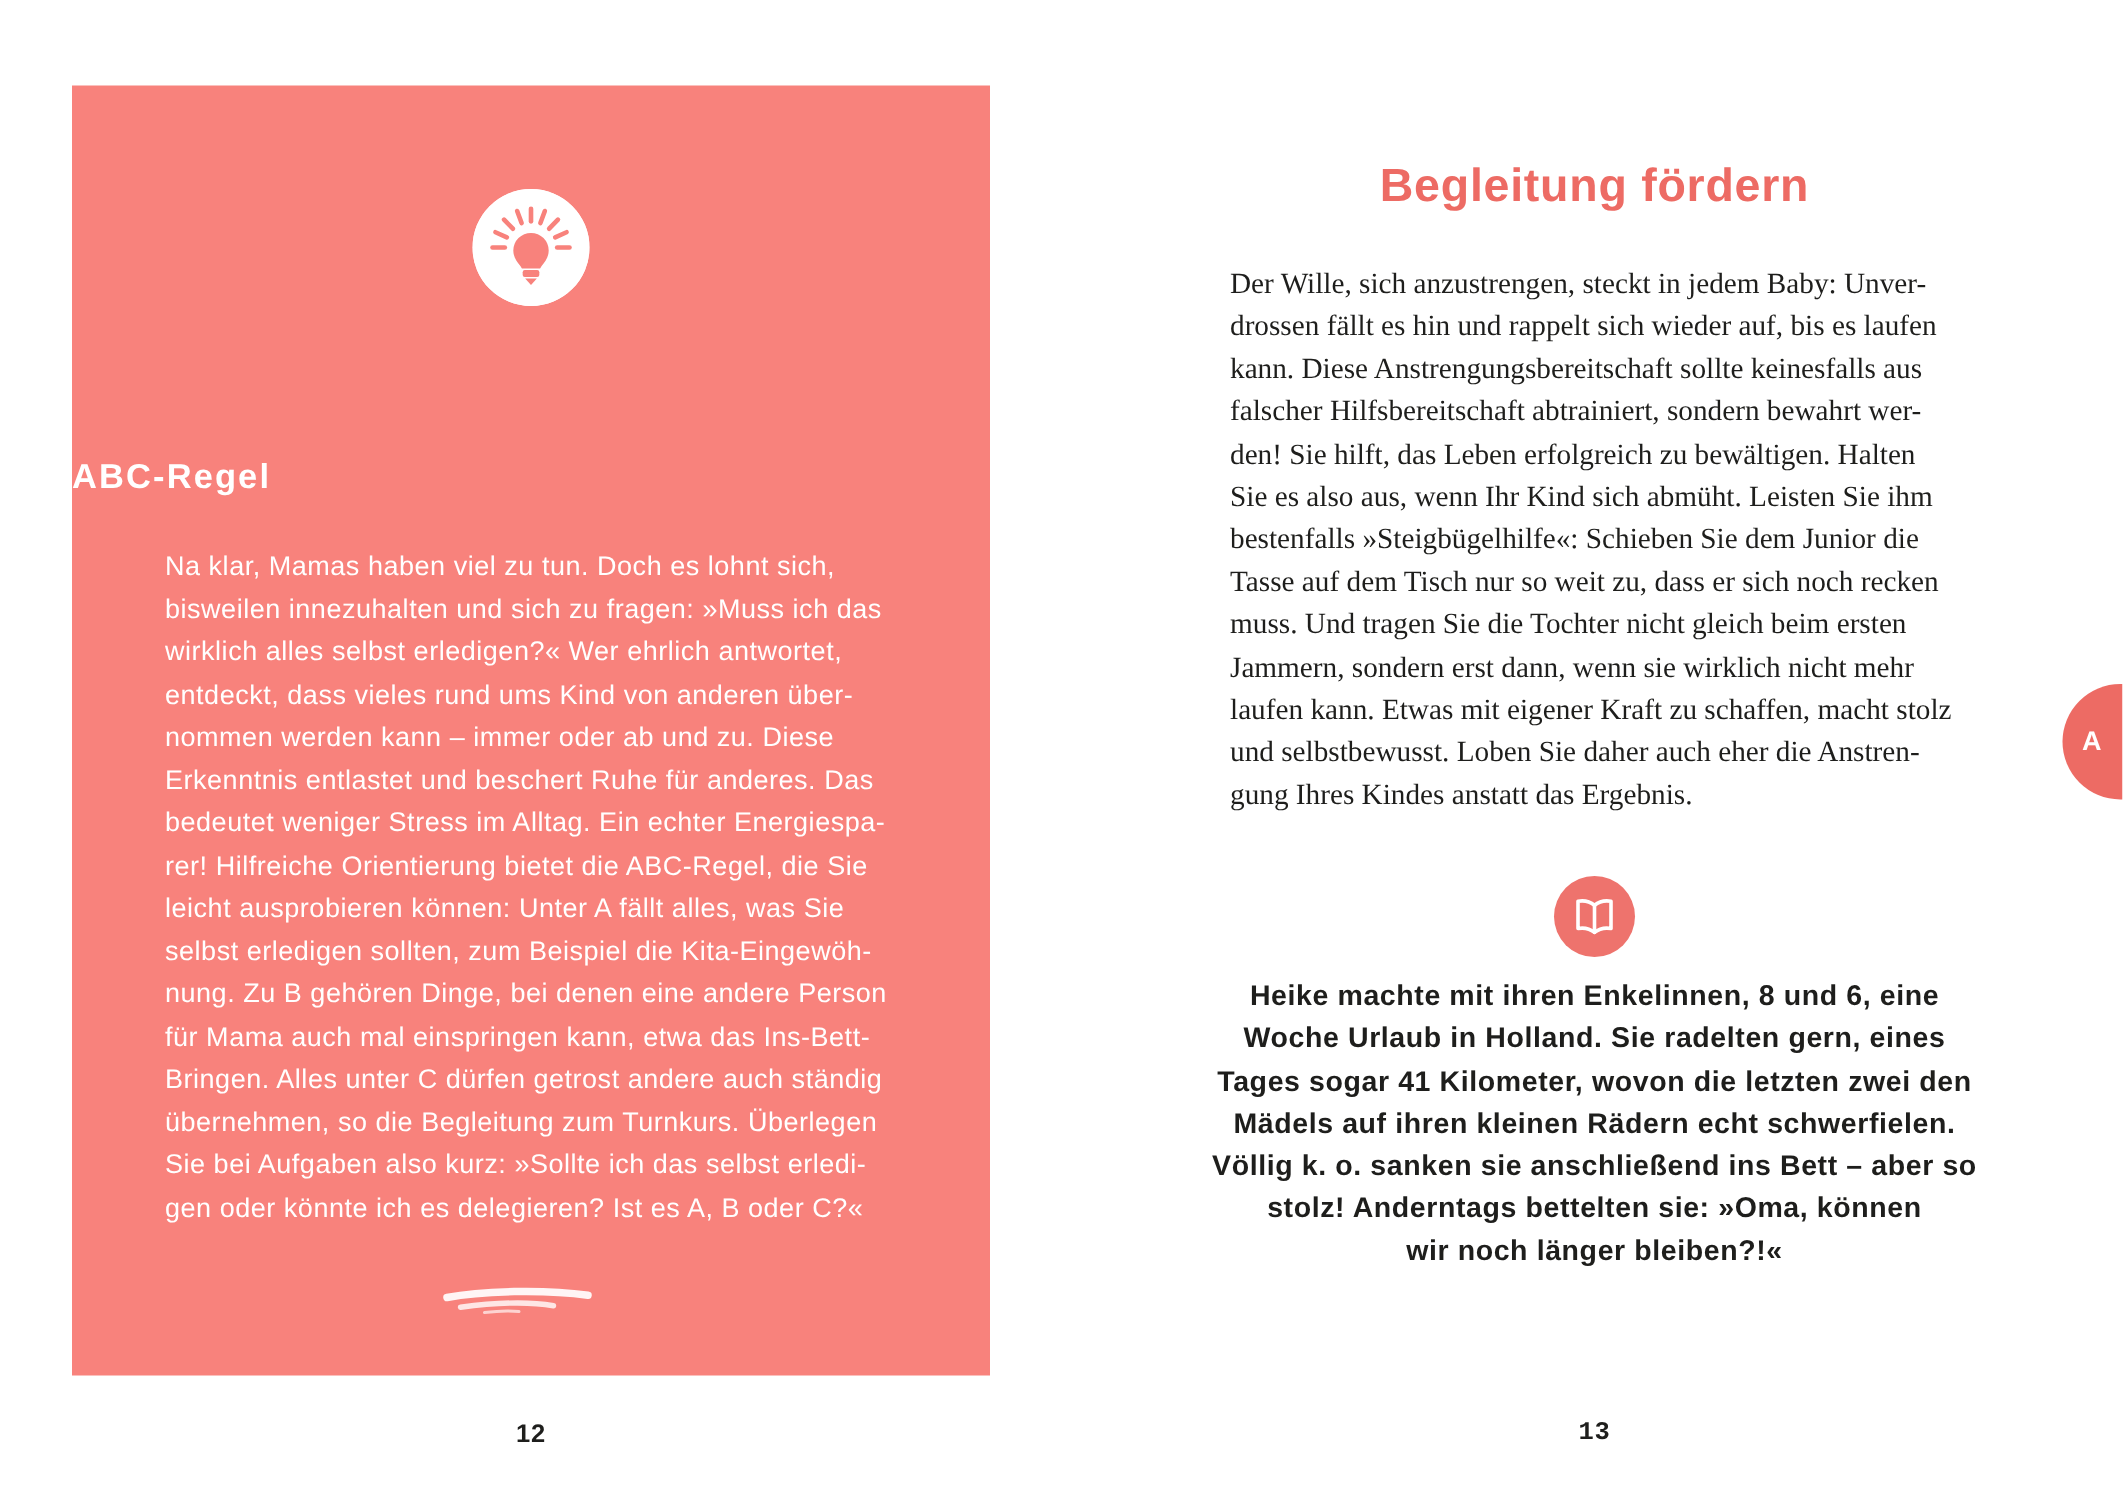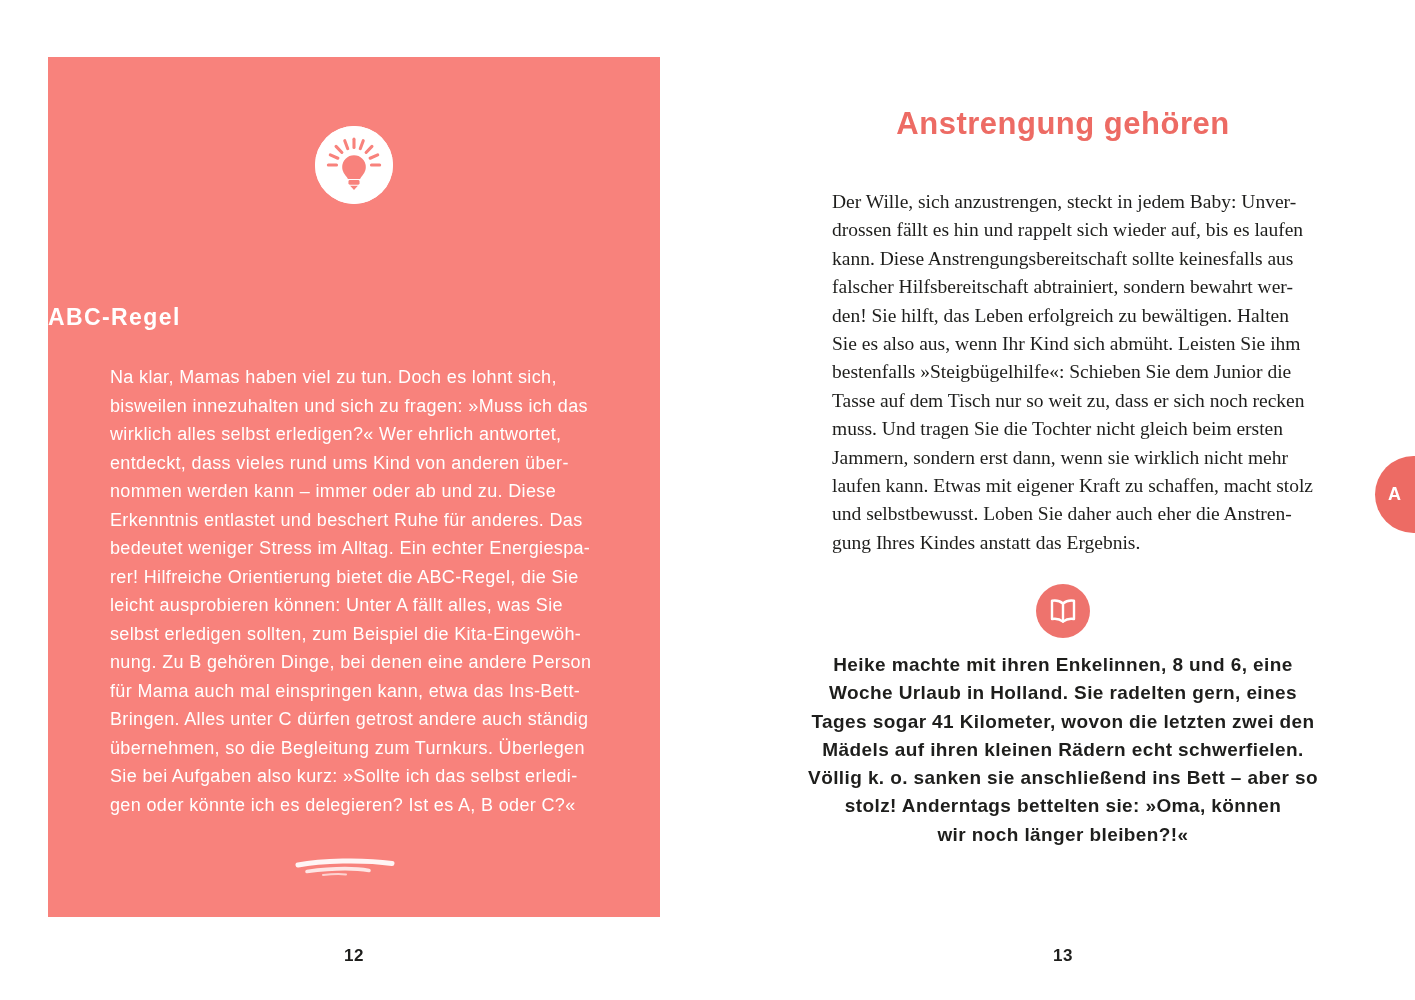--- a/index.html
+++ b/index.html
@@ -42,28 +42,28 @@
     white-space:pre;text-align:left;
   }
   .brush{position:absolute;top:799px;left:245px;width:104px;height:22px;}
   .brush svg{width:104px;height:22px;display:block;}
   .brush path{stroke:#ffffff;fill:none;stroke-linecap:round;}
   .page-num{
     position:absolute;width:60px;text-align:center;
     font-size:17px;font-weight:700;color:var(--ink);letter-spacing:.5px;
   }
   .page-num.left{left:324px;top:946px;}
-  .page-num.right{left:1033px;top:946px;}
+  .page-num.right{left:1033px;top:946px;font-family:Liberation Mono, monospace;}
   
   .chapter-heading{
     position:absolute;left:810px;top:106px;width:506px;margin:0;
     font-size:31px;font-weight:700;color:var(--accent);text-align:center;letter-spacing:.5px;
   }
   .serif-body{
-    position:absolute;left:820px;top:176px;margin:12px;
+    position:absolute;left:820px;top:176px;margin:0;
     font-family:"Liberation Serif",serif;font-size:19.5px;line-height:28.4px;
     color:var(--ink);white-space:pre;text-align:left;
   }
   .book-wrap{top:584px;left:1036px;transform:none;width:54px;height:54px;background:var(--icon-bg);}
   .book-svg{width:54px;height:54px;display:block;}
   .book-svg path{stroke:#ffffff;stroke-width:2.4;fill:none;stroke-linejoin:round;stroke-linecap:round;}
   .anecdote{
     position:absolute;left:800px;top:651px;width:526px;margin:0;
     font-size:19px;font-weight:700;line-height:28.3px;color:var(--ink);
     letter-spacing:.4px;white-space:pre;text-align:center;
@@ -133,21 +133,21 @@
           <path d="M14 15.5 C40 12, 62 12, 76 14.5" stroke-width="3.6" opacity="0.8"></path>
           <path d="M30 19 C40 17.8, 48 17.8, 53 18.4" stroke-width="2" opacity="0.65"></path>
         </svg>
       </div>
     </div>
 
     <div class="page-num left">12</div>
   </div>
 
   <div>
-    <h1 class="chapter-heading">Anstrengung gehören</h1>
+    <h1 class="chapter-heading">Begleitung fördern</h1>
 
     <p class="serif-body">Der Wille, sich anzustrengen, steckt in jedem Baby: Unver-
 drossen fällt es hin und rappelt sich wieder auf, bis es laufen
 kann. Diese Anstrengungsbereitschaft sollte keinesfalls aus
 falscher Hilfsbereitschaft abtrainiert, sondern bewahrt wer-
 den! Sie hilft, das Leben erfolgreich zu bewältigen. Halten
 Sie es also aus, wenn Ihr Kind sich abmüht. Leisten Sie ihm
 bestenfalls »Steigbügelhilfe«: Schieben Sie dem Junior die
 Tasse auf dem Tisch nur so weit zu, dass er sich noch recken
 muss. Und tragen Sie die Tochter nicht gleich beim ersten

